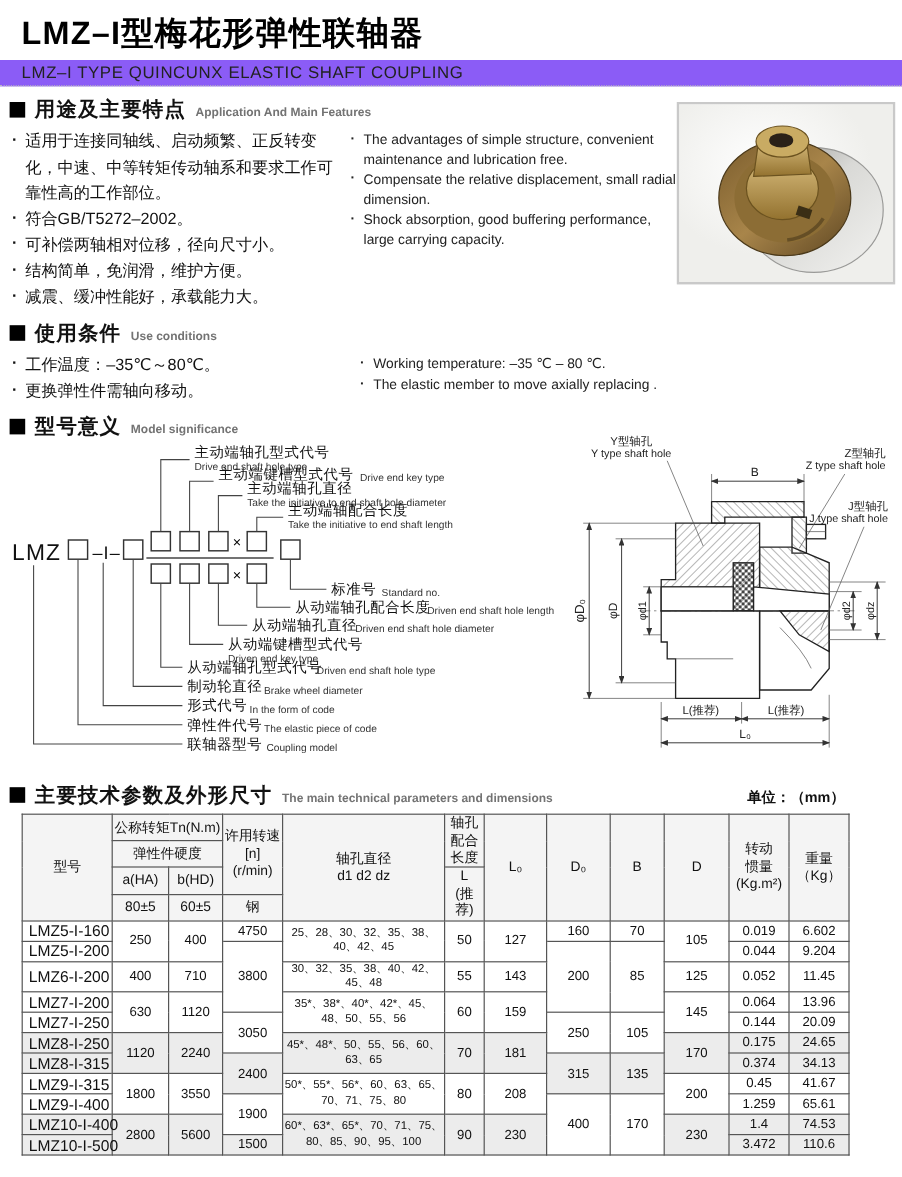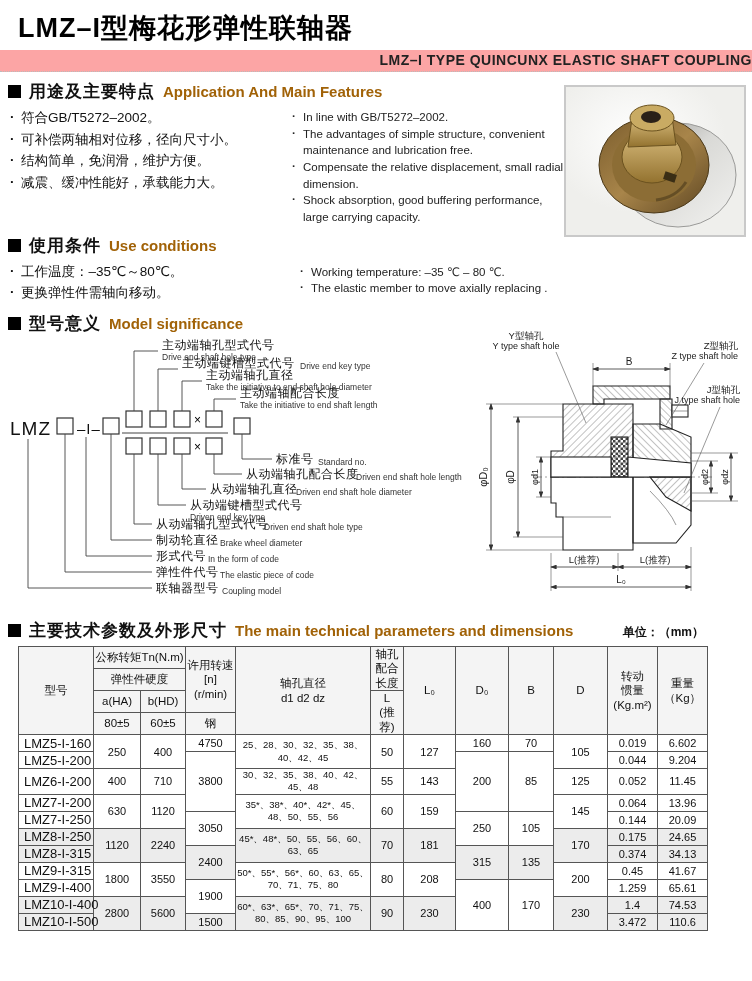--- a/index.html
+++ b/index.html
@@ -2,27 +2,27 @@
 <html><head>
 <meta charset="utf-8">
 <style>
   * { margin:0; padding:0; box-sizing:border-box; }
   html,body { background:#fff; }
   body { width:752px; height:981px; font-family:"Liberation Sans","DejaVu Sans",sans-serif; color:#111; overflow:hidden; }
   .page { width:752px; height:981px; padding:6px 0 0 0; position:relative; }
 
   
   .doc-title { font-size:27px; font-weight:bold; letter-spacing:1px; padding:4px 0 4px 18px; color:#000; }
-  .doc-subtitle { background:#fca5a5; border-bottom:1px dotted #bbb; font-size:14px; font-weight:bold; color:#222; padding:2px 0 3px 18px; letter-spacing:.5px;text-align:right; }
+  .doc-subtitle { background:#8b5cf6; border-bottom:1px dotted #bbb; font-size:14px; font-weight:normal; color:#222; padding:2px 0 3px 18px; letter-spacing:.5px; }
 
   
   .sec-head { display:flex; align-items:baseline; gap:8px; padding:8px 0 2px 8px; }
   .sec-head .sq { width:13px; height:13px; background:#000; align-self:center; flex:0 0 auto; }
   .sec-head .zh { font-size:17px; font-weight:bold; letter-spacing:1px; }
-  .sec-head .en { font-size:15px; font-weight:bold; color:#a16207; }
+  .sec-head .en { font-size:10px; font-weight:bold; color:#737373; }
   .sec-head .unit { margin-left:auto; margin-right:48px; font-size:12px; font-weight:bold; }
 
   
   .features-body { display:flex; padding:2px 4px 0 8px; }
   .blist { list-style:none; }
   .blist li { position:relative; padding-left:13px; }
   .blist li::before { content:"·"; position:absolute; left:2px; top:-1px; font-weight:bold; }
   .zh-list { width:282px; font-size:13.5px; line-height:1.6; }
   .en-list { width:278px; font-size:11.5px; line-height:1.45; color:#222; padding-top:2px; }
   .cond-body { display:flex; padding:2px 0 0 8px; }
@@ -103,27 +103,27 @@
     </svg>
   </div>
 
   <div class="sec-head">
     <span class="sq"></span>
     <span class="zh">用途及主要特点</span>
     <span class="en">Application And Main Features</span>
   </div>
   <div class="features-body">
     <ul class="blist zh-list">
+        <li>适用于连接同轴线、启动频繁、正反转变化，中速、中等转矩传动轴系和要求工作可靠性高的工作部位。</li>
         <li>符合GB/T5272–2002。</li>
         <li>可补偿两轴相对位移，径向尺寸小。</li>
         <li>结构简单，免润滑，维护方便。</li>
         <li>减震、缓冲性能好，承载能力大。</li>
       </ul>
     <ul class="blist en-list">
-        <li>In line with GB/T5272–2002.</li>
         <li>The advantages of simple structure, convenient maintenance and lubrication free.</li>
         <li>Compensate the relative displacement, small radial dimension.</li>
         <li>Shock absorption, good buffering performance, large carrying capacity.</li>
       </ul>
   </div>
 
   <div class="sec-head">
     <span class="sq"></span>
     <span class="zh">使用条件</span>
     <span class="en">Use  conditions</span>

